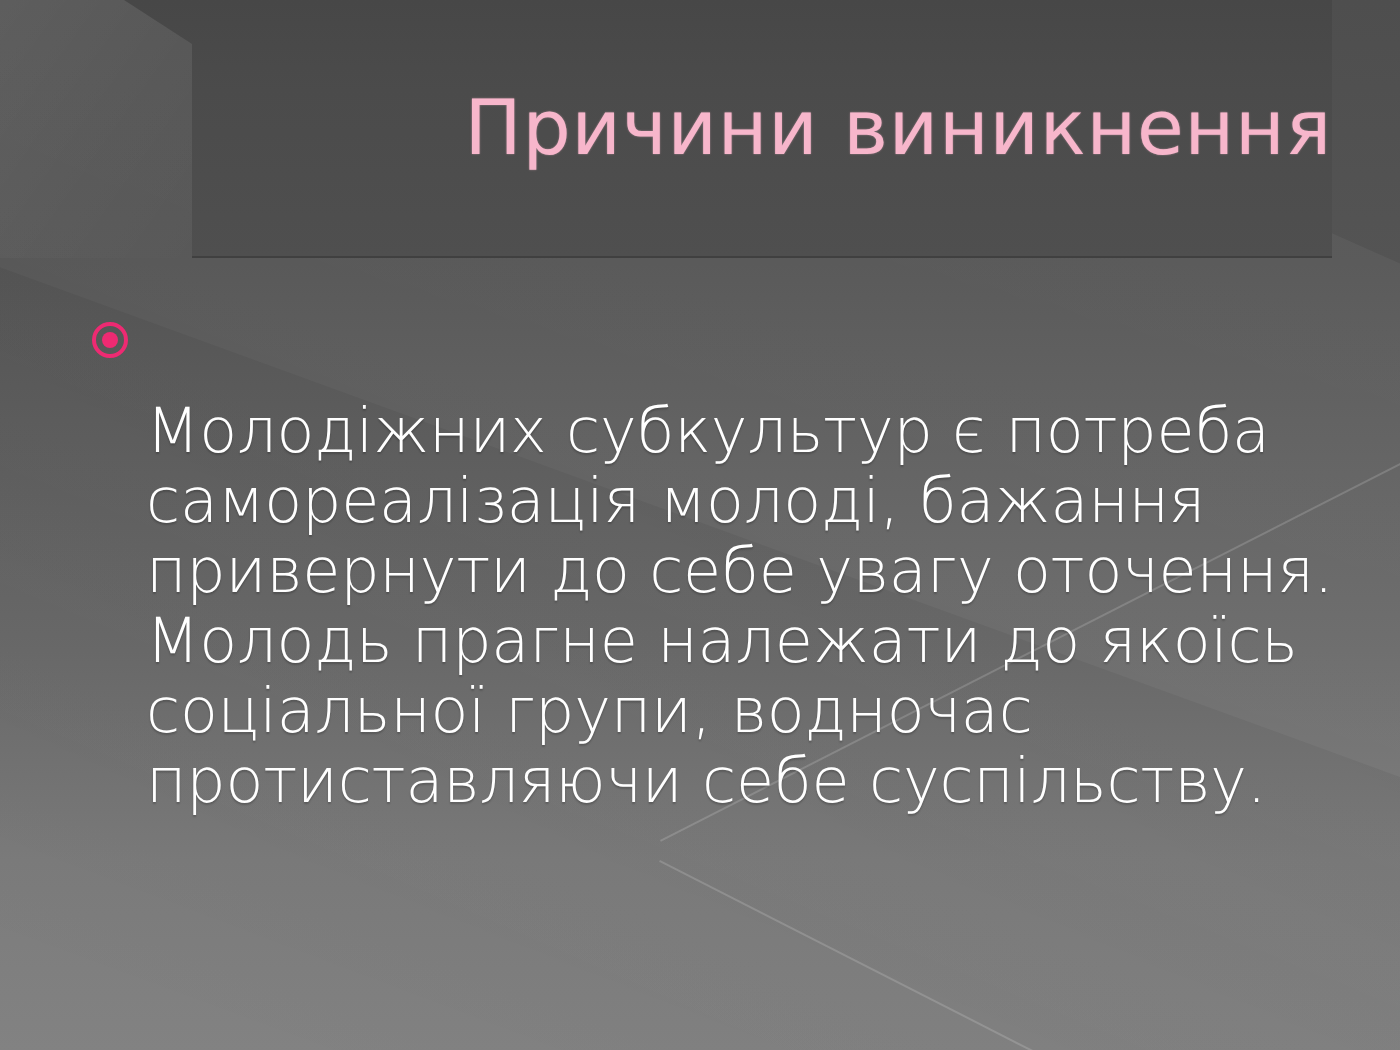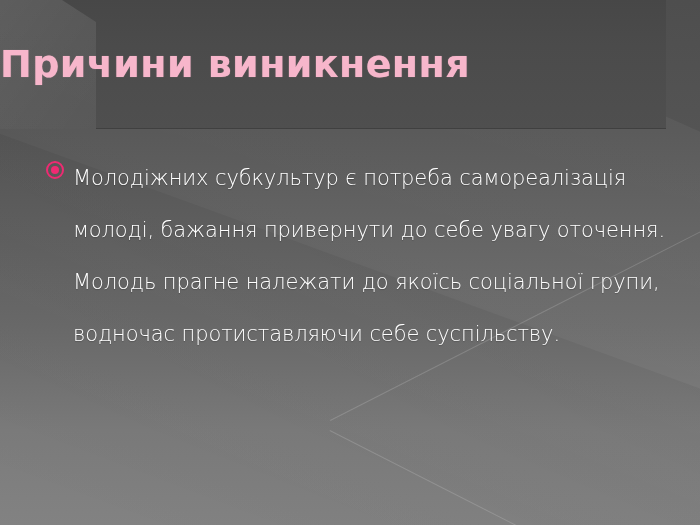--- a/index.html
+++ b/index.html
@@ -95,25 +95,25 @@
     height: 1px;
     background: rgba(0,0,0,0.18);
     pointer-events: none;
   }
 
   .title-text {
     position: absolute;
     left: 0;
     top: 42px;
     width: 666px;
-    text-align: left;
+    text-align: right;
     color: #f7b6cb;
     font-family: "DejaVu Sans", sans-serif;
     font-size: 38px;
-    font-weight: 700;
+    font-weight: 400;
     letter-spacing: 0.4px;
     line-height: 44px;
     white-space: nowrap;
     text-shadow: 0 0 1px rgba(247,182,203,0.55);
   }
 
   
   .body-block {
     position: absolute;
     left: 46px;
@@ -144,25 +144,26 @@
     top: 3px;
     width: 8px;
     height: 8px;
     border-radius: 50%;
     background: #ee2a72;
   }
   .bullet-text {
     flex: 1 1 auto;
     color: #ffffff;
     font-family: "DejaVu Sans", sans-serif;
-    font-size: 21px;
+    font-size: 31px;
     font-weight: 300;
-    line-height: 52px;
+    line-height: 35px;
     letter-spacing: -0.1px;
     text-shadow: 0 1px 1px rgba(0,0,0,0.22);
+    margin-top: 47px;
   }
 </style>
 </head>
 <body>
 
 <div class="slide">
 
   <div class="diag-band"></div>
   <div class="diag-band2"></div>
   <div class="hair hair-a"></div>

